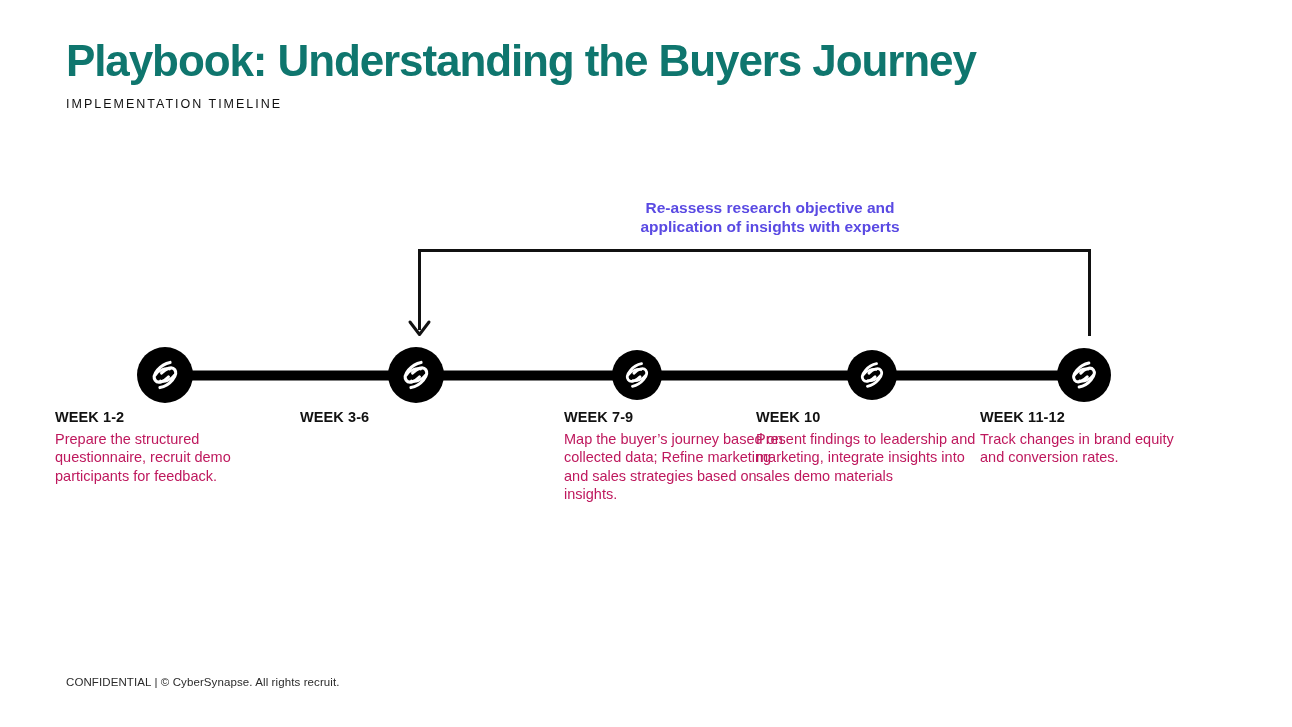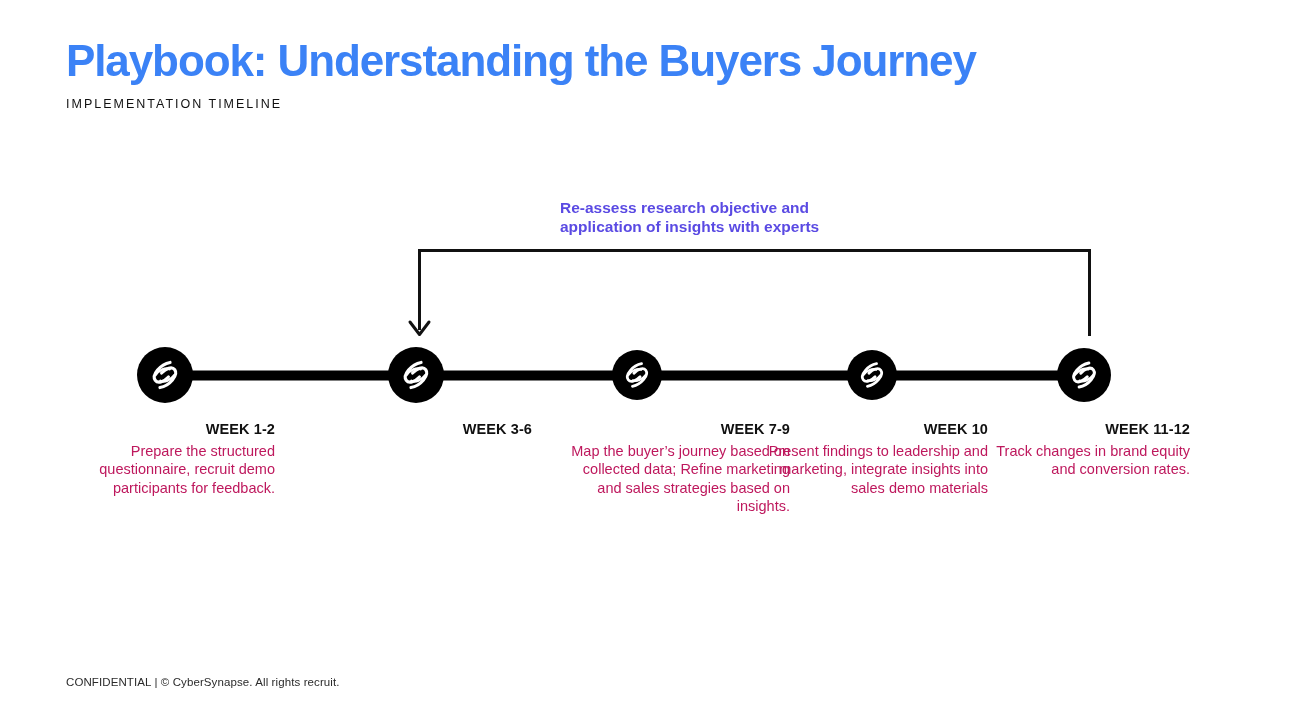--- a/index.html
+++ b/index.html
@@ -22,21 +22,21 @@
     position: absolute;
     left: 66px;
     top: 38px;
     width: 1100px;
   }
   #page-title {
     font-size: 44px;
     font-weight: 700;
     letter-spacing: -1.1px;
     line-height: 1.06;
-    color: #3b82f6;
+    color: #0f766e;
     margin: 0;
     white-space: nowrap;
   }
   #page-subtitle {
     margin: 12px 0 0 0;
     font-size: 12.5px;
     font-weight: 400;
     letter-spacing: 2.0px;
     color: #111111;
     text-transform: uppercase;
@@ -52,39 +52,40 @@
     pointer-events: none;
   }
   #timeline-figure svg { display: block; }
 
   
   #callout-text {
     position: absolute;
     left: 560px;
     top: 199px;
     width: 420px;
+    text-align: center;
     font-size: 15.5px;
     font-weight: 700;
     line-height: 1.22;
     color: #5a4ae3;
   }
   #callout-text .ln { display: block; white-space: nowrap; }
 
   
   #milestones {
     position: absolute;
     left: 0;
     top: 408px;
     width: 1292px;
     height: 150px;
   }
   .milestone {
     position: absolute;
-    top: 12px;
-    text-align: right;
+    top: 0;
+    text-align: left;
   }
   .milestone-title {
     font-size: 14.5px;
     font-weight: 700;
     color: #111111;
     letter-spacing: 0.1px;
     line-height: 1.25;
     white-space: nowrap;
   }
   .milestone-desc {

